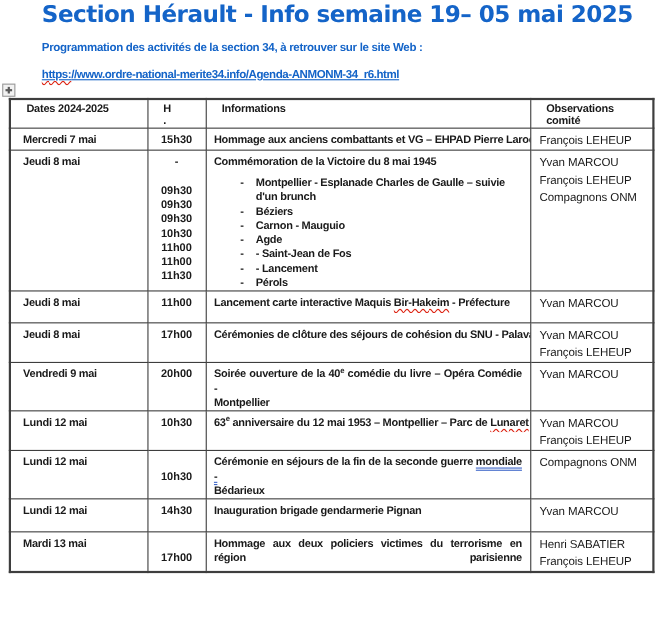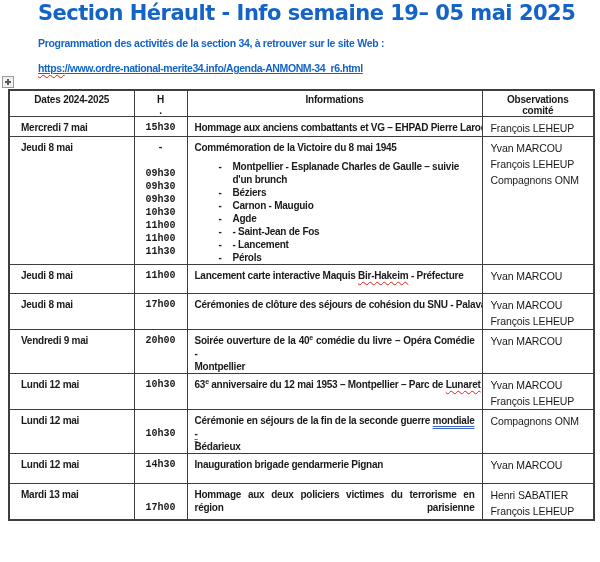--- a/index.html
+++ b/index.html
@@ -62,31 +62,31 @@
     border-collapse:collapse;
     border:2px solid #3e3e3e;
   }
   table.agenda td{
     border:1px solid #3e3e3e;
     vertical-align:top;
     overflow:hidden;
     padding:0;
   }
   tr.header-row td{
-    font-weight:bold;text-align:center;
+    font-weight:bold;
     font-size:10px;line-height:11px;
-    padding-top:3px;letter-spacing:-0.2px;
+    padding-top:3px;letter-spacing:-0.2px;padding-left:14px;
   }
   .t-date{
     font-weight:bold;font-size:10px;letter-spacing:-0.25px;
     padding:4px 2px 0 11px !important;line-height:13px;
   }
   .t-time{
     font-weight:bold;font-size:10px;text-align:center;
-    padding-top:4px !important;line-height:13px;font-family:Liberation Mono, monospace;
+    padding-top:4px !important;line-height:13px;
   }
   .t-time .ln{min-height:13px;}
   .t-info{
     font-weight:bold;font-size:10px;letter-spacing:-0.25px;
     padding:4px 7px 0 7px !important;line-height:13px;
   }
   .t-info.one{white-space:nowrap;}
   .t-obs{
     font-size:10.5px;letter-spacing:-0.1px;font-weight:normal;
     padding:3px 2px 0 8px !important;line-height:16px;

